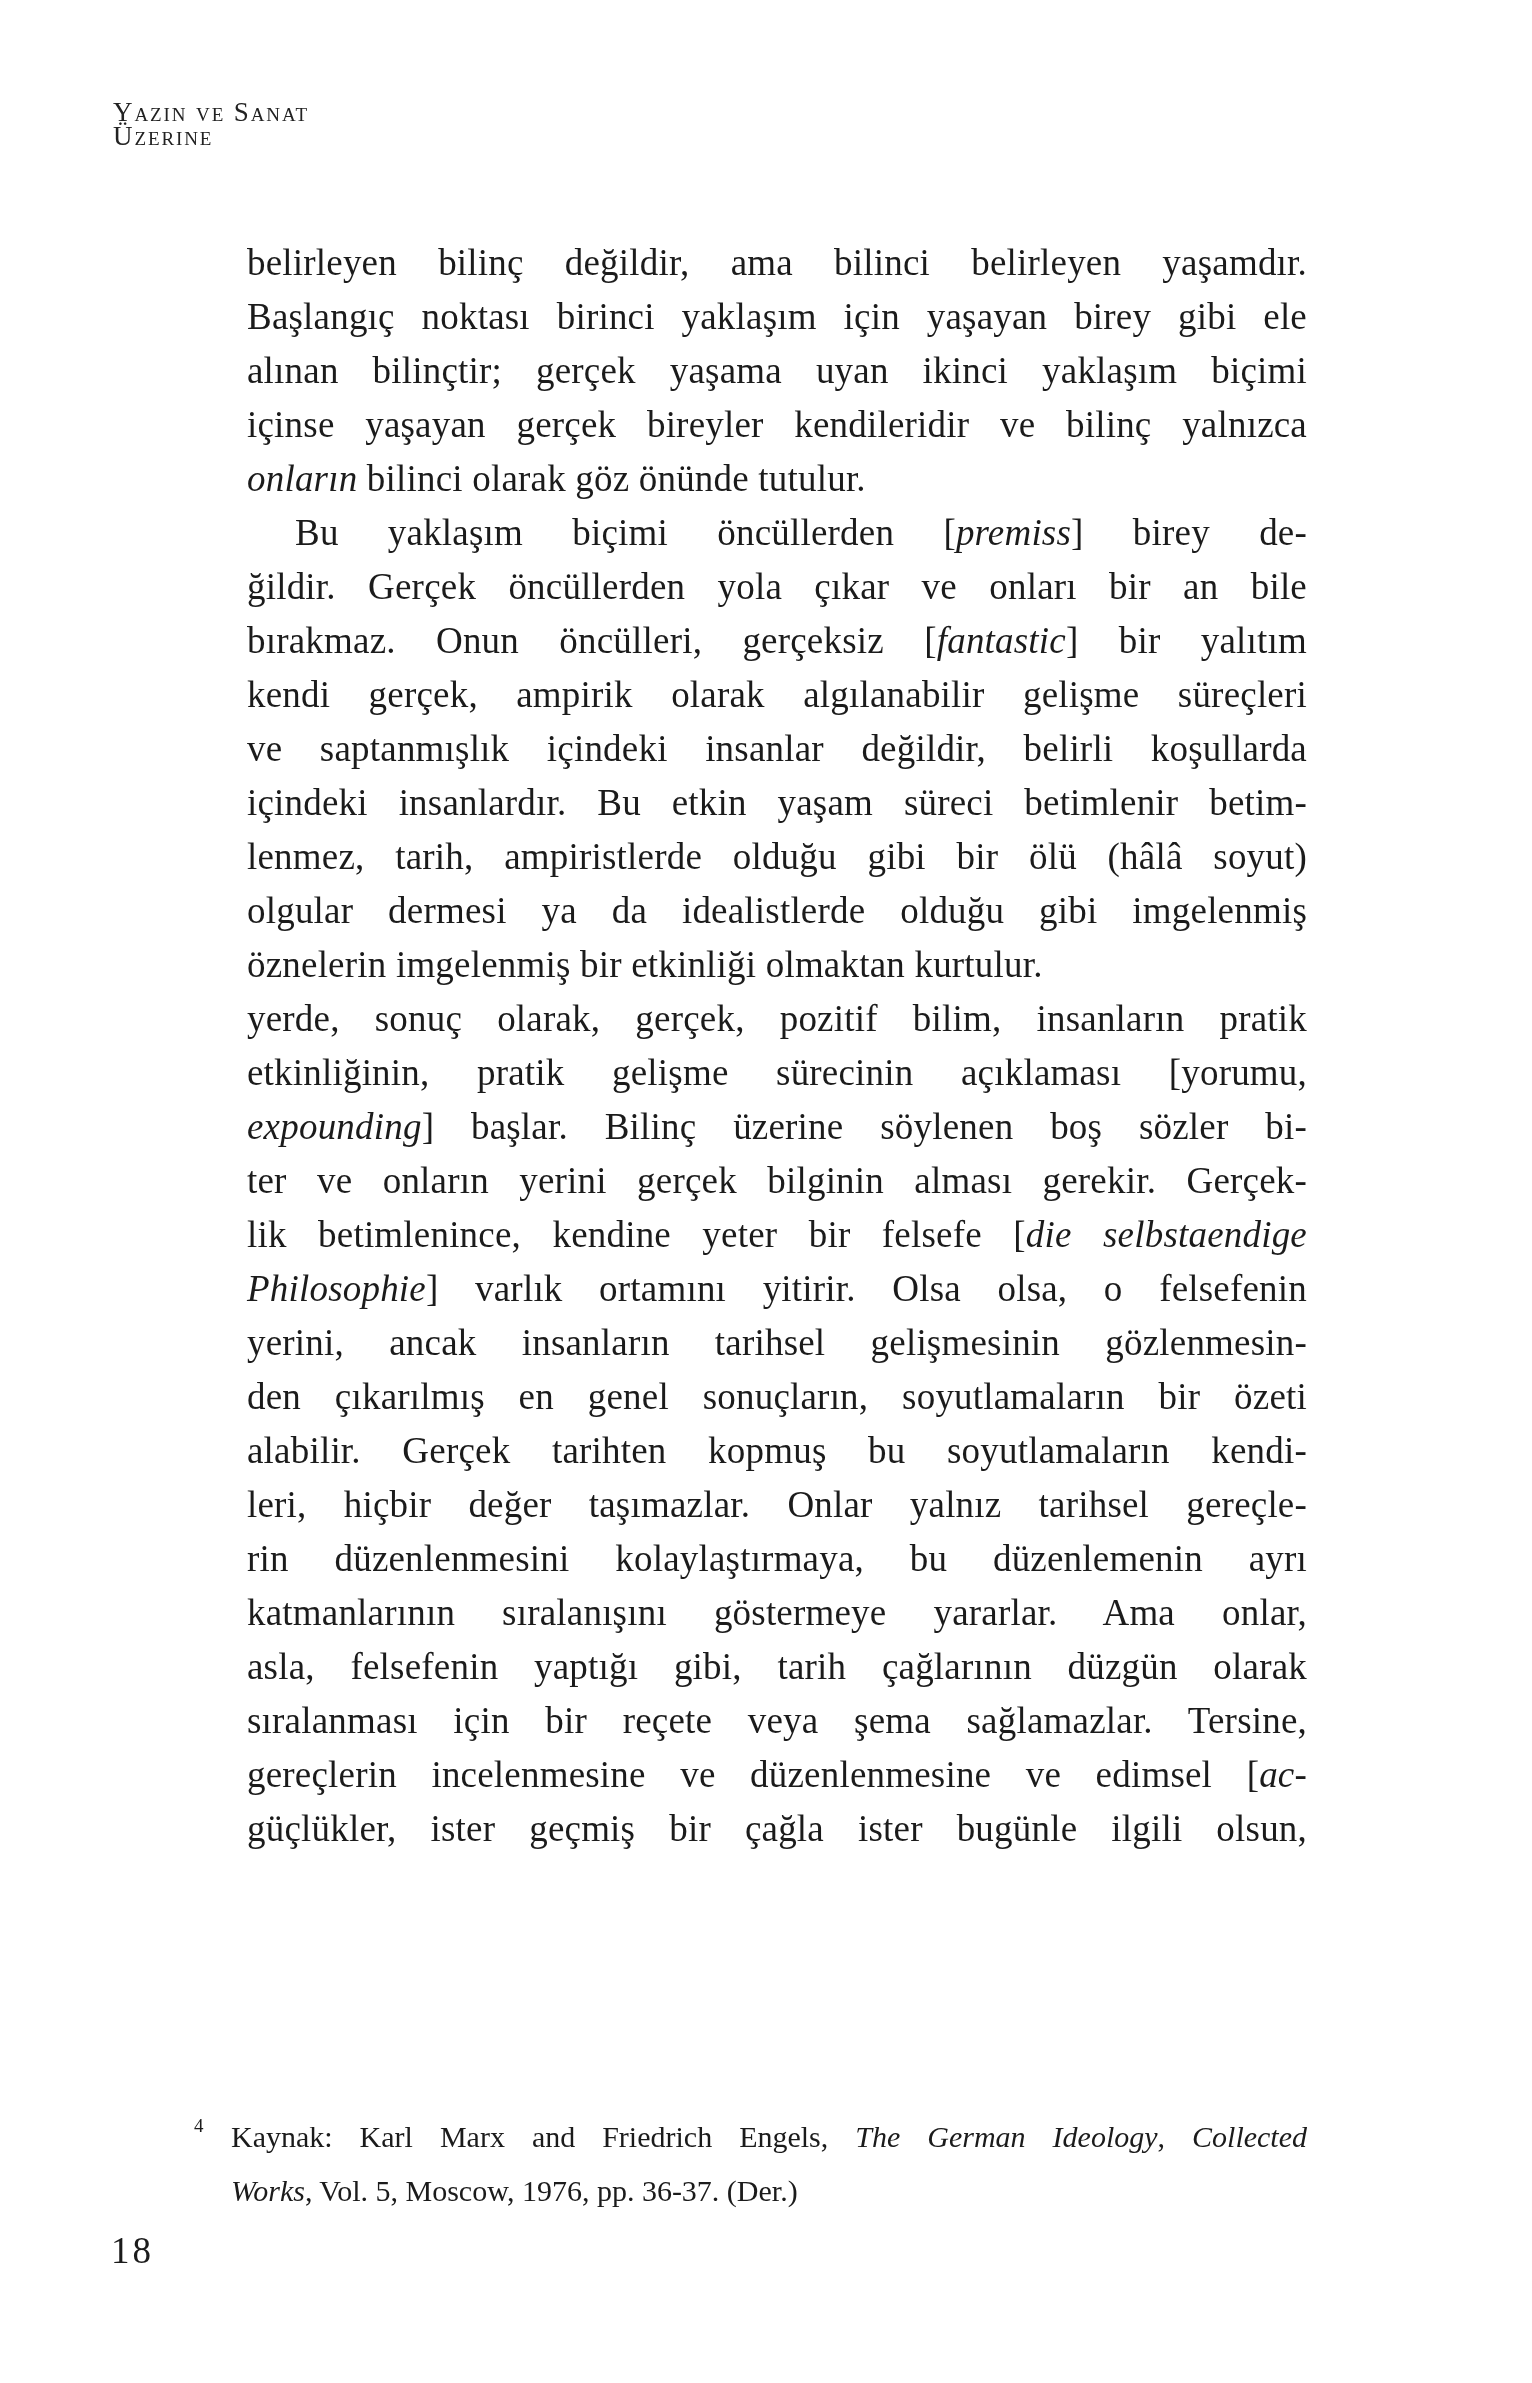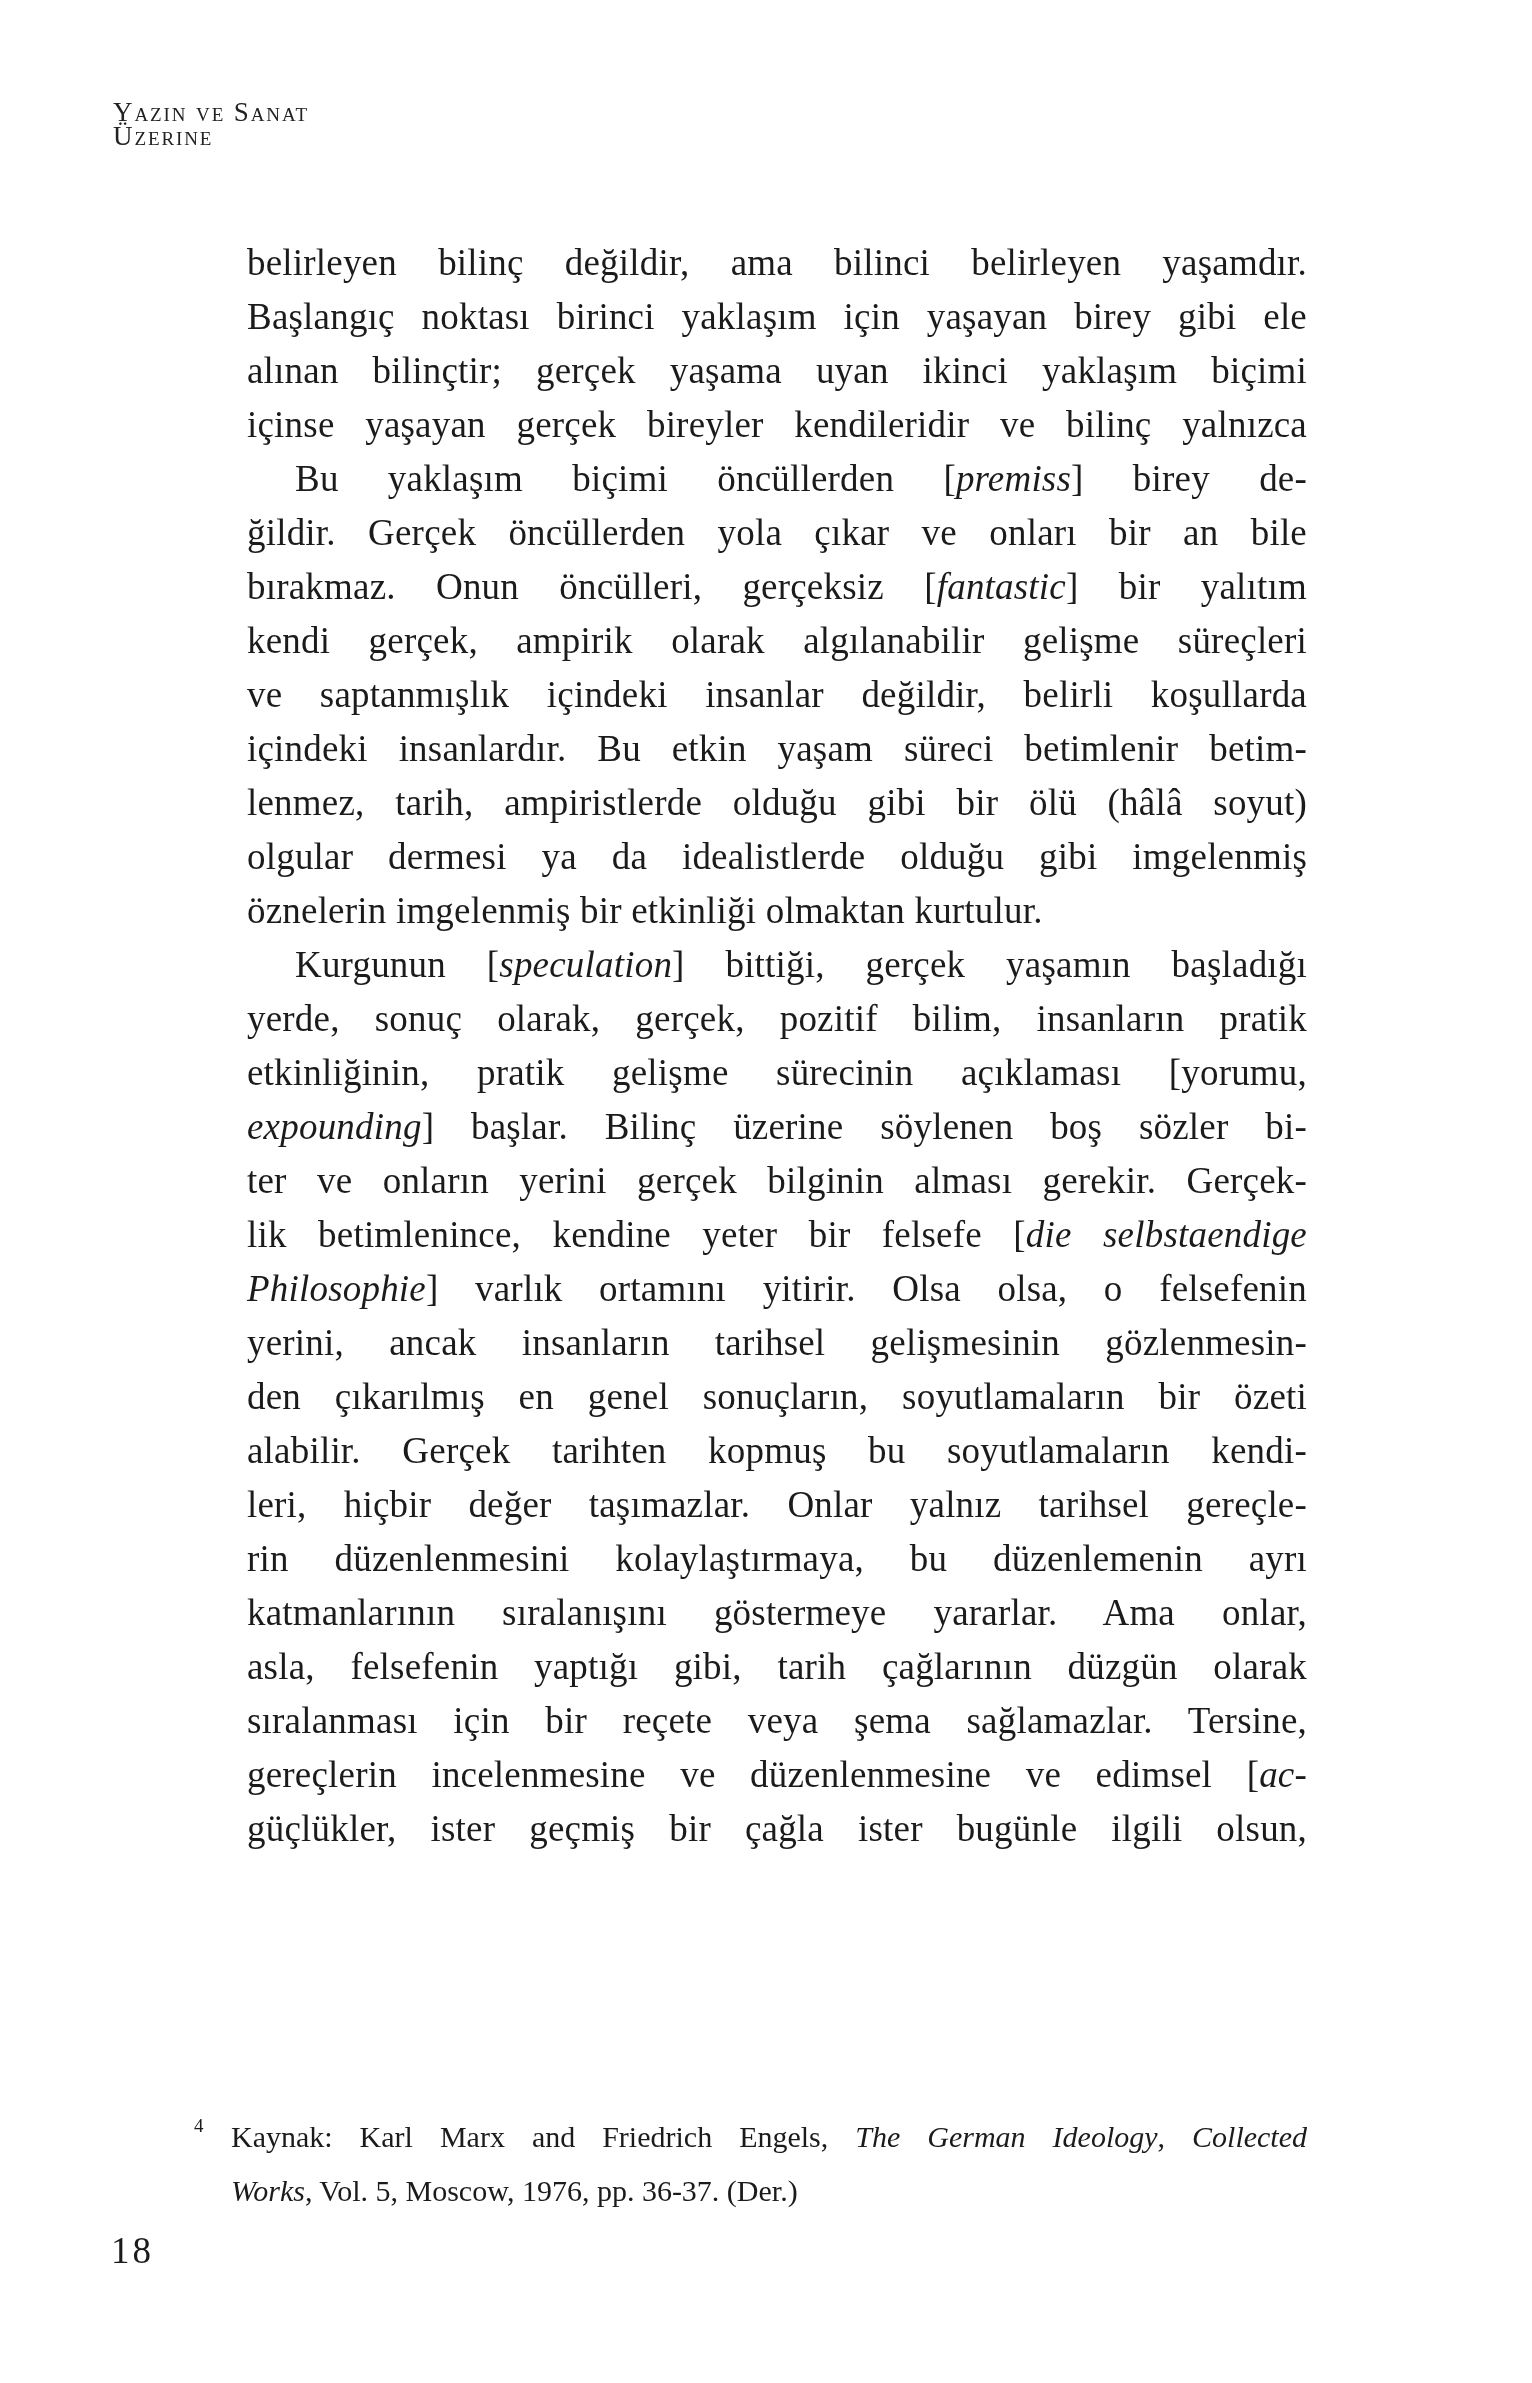--- a/index.html
+++ b/index.html
@@ -87,30 +87,30 @@
   <div class="running-header">
     <div>Yazın ve Sanat</div>
     <div>Üzerine</div>
   </div>
 
   <div class="body-text">
       <div class="line"><span>belirleyen bilinç değildir, ama bilinci belirleyen yaşamdır.</span></div>
       <div class="line"><span>Başlangıç noktası birinci yaklaşım için yaşayan birey gibi ele</span></div>
       <div class="line"><span>alınan bilinçtir; gerçek yaşama uyan ikinci yaklaşım biçimi</span></div>
       <div class="line"><span>içinse yaşayan gerçek bireyler kendileridir ve bilinç yalnızca</span></div>
+      <div class="line para-end"><span class="it">onların</span><span> bilinci olarak göz önünde tutulur.</span></div>
       <div class="line indent"><span>Bu yaklaşım biçimi öncüllerden [</span><span class="it">premiss</span><span>] birey de-</span></div>
       <div class="line"><span>ğildir. Gerçek öncüllerden yola çıkar ve onları bir an bile</span></div>
       <div class="line"><span>bırakmaz. Onun öncülleri, gerçeksiz [</span><span class="it">fantastic</span><span>] bir yalıtım</span></div>
       <div class="line"><span>kendi gerçek, ampirik olarak algılanabilir gelişme süreçleri</span></div>
       <div class="line"><span>ve saptanmışlık içindeki insanlar değildir, belirli koşullarda</span></div>
       <div class="line"><span>içindeki insanlardır. Bu etkin yaşam süreci betimlenir betim-</span></div>
       <div class="line"><span>lenmez, tarih, ampiristlerde olduğu gibi bir ölü (hâlâ soyut)</span></div>
       <div class="line"><span>olgular dermesi ya da idealistlerde olduğu gibi imgelenmiş</span></div>
       <div class="line para-end"><span>öznelerin imgelenmiş bir etkinliği olmaktan kurtulur.</span></div>
-      <div class="line indent"><span>Kurgunun [</span><span class="it">speculation</span><span>] bittiği, gerçek yaşamın başladığı</span></div>
       <div class="line"><span>yerde, sonuç olarak, gerçek, pozitif bilim, insanların pratik</span></div>
       <div class="line"><span>etkinliğinin, pratik gelişme sürecinin açıklaması [yorumu,</span></div>
       <div class="line"><span class="it">expounding</span><span>] başlar. Bilinç üzerine söylenen boş sözler bi-</span></div>
       <div class="line"><span>ter ve onların yerini gerçek bilginin alması gerekir. Gerçek-</span></div>
       <div class="line"><span>lik betimlenince, kendine yeter bir felsefe [</span><span class="it">die selbstaendige</span></div>
       <div class="line"><span class="it">Philosophie</span><span>] varlık ortamını yitirir. Olsa olsa, o felsefenin</span></div>
       <div class="line"><span>yerini, ancak insanların tarihsel gelişmesinin gözlenmesin-</span></div>
       <div class="line"><span>den çıkarılmış en genel sonuçların, soyutlamaların bir özeti</span></div>
       <div class="line"><span>alabilir. Gerçek tarihten kopmuş bu soyutlamaların kendi-</span></div>
       <div class="line"><span>leri, hiçbir değer taşımazlar. Onlar yalnız tarihsel gereçle-</span></div>

